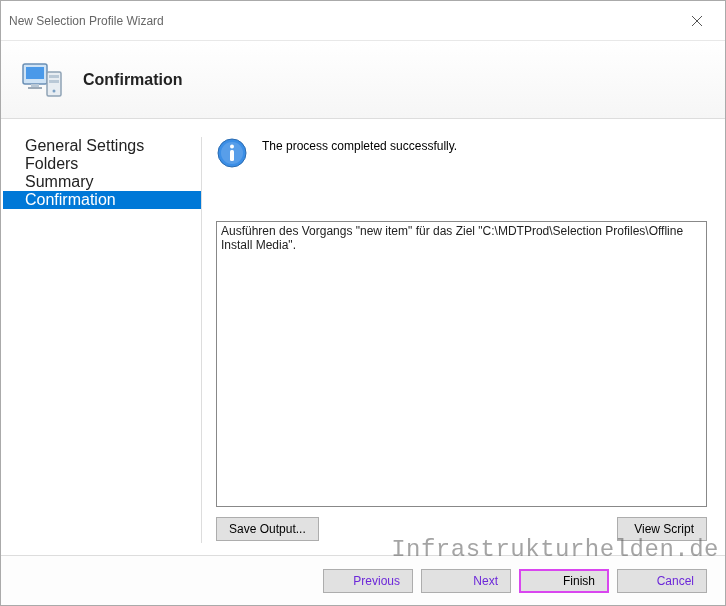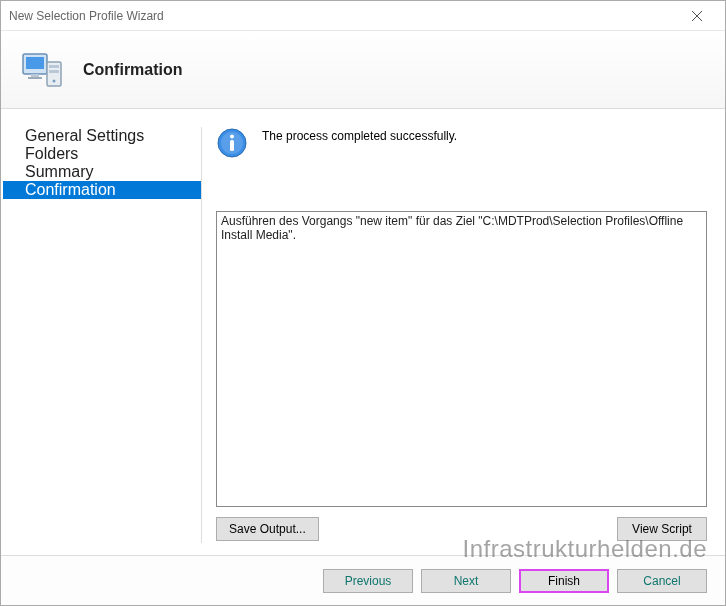--- a/index.html
+++ b/index.html
@@ -13,21 +13,21 @@
   }
   .window {
     width: 726px; height: 606px;
     background: #ffffff;
     border: 1px solid #aaa;
     display: flex;
     flex-direction: column;
     position: relative;
   }
   .titlebar {
-    height: 30px;
+    height: 40px;
     display: flex;
     align-items: center;
     padding: 0 8px;
     color: #666;
     font-size: 12px;
     background: #ffffff;
     border-bottom: 1px solid #e8e8e8;
   }
   .titlebar .title { flex: 1; }
   .titlebar .close {
@@ -122,46 +122,47 @@
   .spacer { flex: 1; }
   button.win {
     height: 24px;
     min-width: 90px;
     background: #e1e1e1;
     border: 1px solid #adadad;
     font-family: inherit;
     font-size: 12px;
     padding: 0 12px;
     cursor: pointer;
+    text-align: right;
   }
   .footer {
     border-top: 1px solid #ddd;
     height: 50px;
     display: flex;
     align-items: center;
     justify-content: flex-end;
     padding: 0 18px;
     gap: 8px;
     background: #fdfdfd;
   }
   button.win.disabled {
-    color: #0f766e;
+    color: #6d28d9;
   }
   button.win.default {
     border: 2px solid #d946ef;
   }
   .watermark {
     position: absolute;
-    right: 18px;
+    right: 6px;
     bottom: 42px;
     font-size: 24px;
     color: rgba(90,90,90,0.55);
     letter-spacing: 0.5px;
     pointer-events: none;
-    font-family: Liberation Sans, sans-serif;
+    font-family: Liberation Mono, monospace;
   }
 </style>
 </head>
 <body>
 
 <div class="window">
 
   <div class="titlebar">
     <span class="title">New Selection Profile Wizard</span>
     <div class="close">

